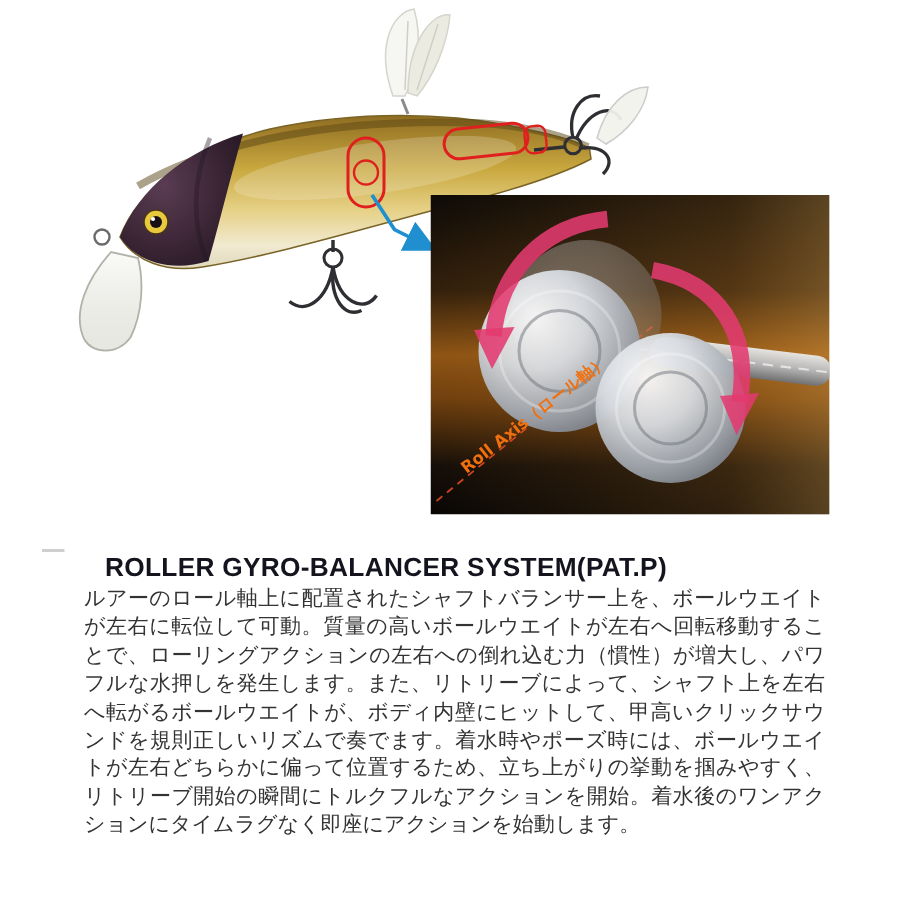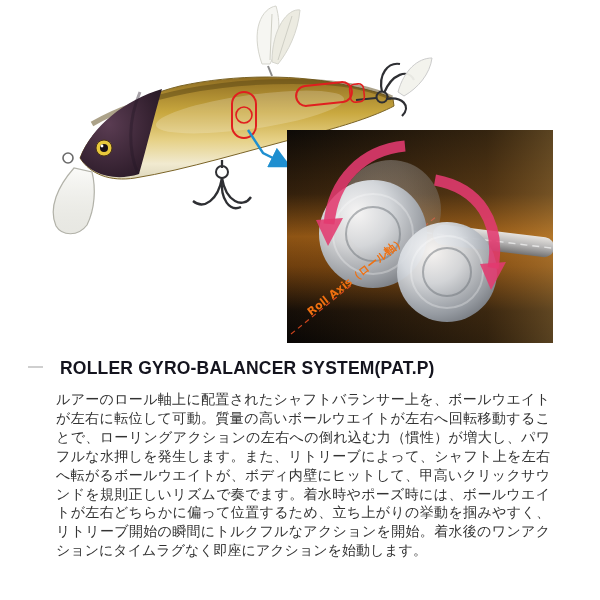--- a/index.html
+++ b/index.html
@@ -2,21 +2,21 @@
 <html><head>
 <meta charset="utf-8">
 <style>
   html,body{margin:0;padding:0;background:#fff;}
   .page{position:relative;width:600px;height:600px;background:#ffffff;overflow:hidden;
         font-family:"Liberation Sans","DejaVu Sans",sans-serif;}
   .lure-svg{position:absolute;left:0;top:0;width:600px;height:350px;display:block;}
   .inset{position:absolute;left:287px;top:130px;width:266px;height:213px;}
   .inset svg{display:block;width:100%;height:100%;}
   .tick{position:absolute;left:28px;top:366px;width:15px;height:2px;background:#cfcfcf;}
-  .heading{position:absolute;left:56px;top:353px;margin:4px;font-size:17.5px;line-height:22px;
+  .heading{position:absolute;left:56px;top:353px;margin:14px;font-size:17.5px;line-height:22px;
            font-weight:700;color:#14141e;letter-spacing:.2px;
            font-family:"Liberation Sans","DejaVu Sans",sans-serif;}
   .desc{position:absolute;left:56px;top:390px;width:494px;margin:0;font-size:14px;
         line-height:18.9px;color:#333333;text-align:justify;
         font-family:"DejaVu Sans","Liberation Sans",sans-serif;}
 </style>
 </head>
 <body>
 
 <div class="page">

